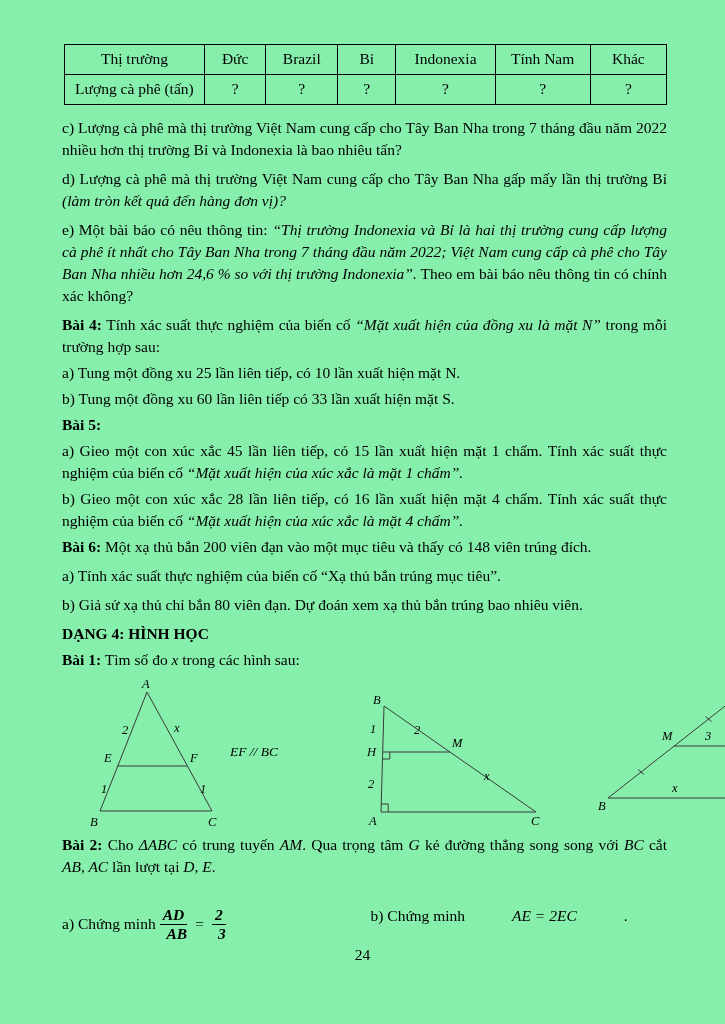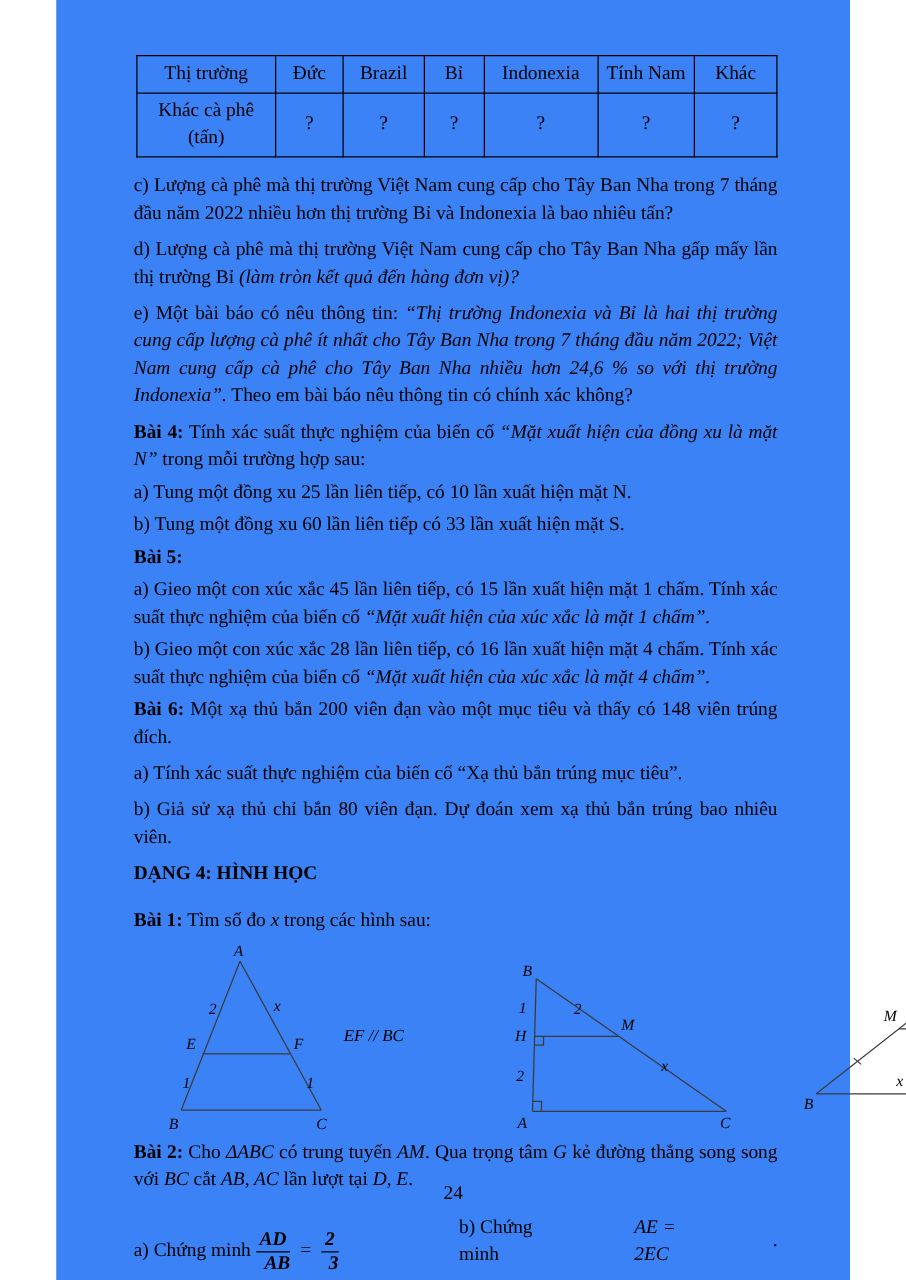--- a/index.html
+++ b/index.html
@@ -1,33 +1,33 @@
 <!DOCTYPE html>
 <html><head>
 <meta charset="utf-8">
 <style>
   html, body { margin:0; padding:0; background:#ffffff; }
   .page {
-    width:635px; height:1024px; margin:0 auto; background:#3b82f6;
+    width:725px; height:1024px; margin:0 auto; background:#86efac;
     position:relative; box-sizing:border-box;
     padding:44px 58px 0 62px;
     font-family:"Liberation Serif","DejaVu Serif",serif;
     font-size:15.5px; color:#000; line-height:1.42;
   }
   table.data { border-collapse:collapse; margin:0 0 12px 2px; }
   table.data th, table.data td {
     border:1px solid #000; font-weight:normal; text-align:center;
     padding:4px 6px; font-size:15.5px; line-height:1.35;
     font-family:"Liberation Serif",serif;
   }
   p { margin:0 0 7px 0; text-align:justify; }
   p.tight { margin-bottom:4px; }
   .lbl { font-weight:bold; }
   .it { font-style:italic; }
-  .heading { font-weight:bold; margin:2px 0 16px 0; text-align:left; }
+  .heading { font-weight:bold; margin:2px 0 4px 0; text-align:left; }
   .figures { display:flex; align-items:flex-start; margin:2px 0 4px 0; }
   .fig { flex:0 0 auto; }
   .fig1 { margin-left:28px; }
   .fig2 { margin-left:40px; margin-top:14px; }
   .fig3 { margin-left:48px; margin-top:2px; }
   svg line, svg path, svg polyline { stroke:#3a3a3a; stroke-width:1; fill:none; }
   svg text {
     font-family:"Liberation Serif",serif; font-size:12.5px;
     font-style:italic; fill:#000; stroke:none;
   }
@@ -55,21 +55,21 @@
         <tr>
       <th style="width:140px">Thị trường</th>
       <th style="width:52px">Đức</th>
       <th style="width:62px">Brazil</th>
       <th style="width:50px">Bỉ</th>
       <th style="width:90px">Indonexia</th>
       <th style="width:90px">Tính Nam</th>
       <th style="width:68px">Khác</th>
     </tr>
     <tr>
-      <td>Khác cà phê (tấn)</td>
+      <td>Lượng cà phê (tấn)</td>
       <td>?</td>
       <td>?</td>
       <td>?</td>
       <td>?</td>
       <td>?</td>
       <td>?</td>
     </tr>
   </tbody>
     </table>
 

